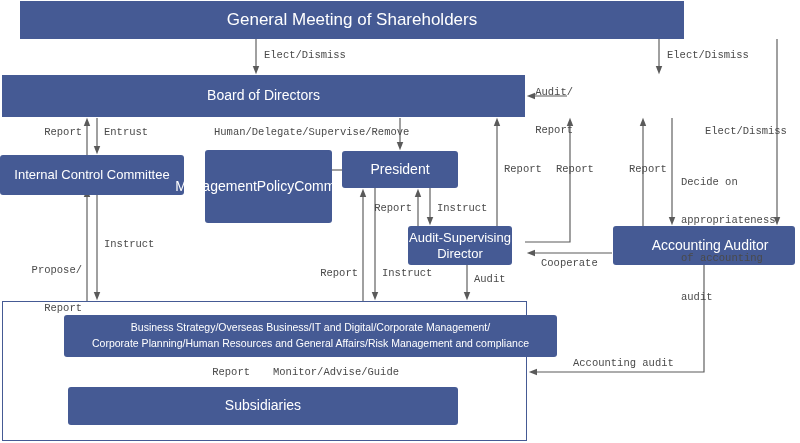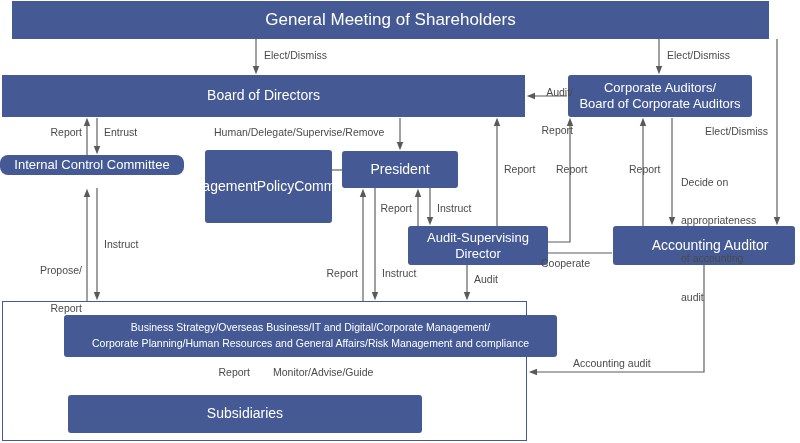--- a/index.html
+++ b/index.html
@@ -32,20 +32,21 @@
     border: 1.3px solid #455A94;
     background: #ffffff;
     box-sizing: border-box;
   }
   .lbl {
     position: absolute;
     color: #4a4a4a;
     font-size: 10.5px;
     line-height: 1.22;
     white-space: pre;
+    font-family: Liberation Mono, monospace;
   }
   .lbl.r { text-align: right; }
   svg.wires {
     position: absolute;
     left: 0; top: 0;
     width: 800px;
     height: 443px;
     overflow: visible;
   }
   .t18 { font-size: 17px; }
@@ -107,64 +108,60 @@
 
       <path d="M704,265 L704,372 L533,372" marker-end="url(#ah)"></path>
 
       <path d="M256,387 L256,356" marker-end="url(#ah)"></path>
 
       <path d="M266,357 L266,382" marker-end="url(#ah)"></path>
 
     </g>
   </svg>
 
-  <div class="box t18" style="left:12px; top:1px; width:757px; height:38px;">
+  <div class="box t18" style="left:20px; top:1px; width:664px; height:38px;">
     <span>General Meeting of Shareholders</span>
   </div>
 
   <div class="box t15" style="left:2px; top:75px; width:523px; height:42px;">
     <span>Board of Directors</span>
   </div>
 
-  <div class="box t13 r2" style="left:568px; top:75px; width:184px; height:42px; flex-direction:column;">
-    <span>Corporate Auditors/</span>
-    <span>Board of Corporate Auditors</span>
-  </div>
-
-  <div class="box t13 r2" style="left:0px; top:155px; width:184px; height:20px;border-radius:8px;">
+
+  <div class="box t13 r2" style="left:0px; top:155px; width:184px; height:40px;">
     <span>Internal Control Committee</span>
   </div>
 
   <div class="box t15 r2" style="left:205px; top:150px; width:127px; height:73px; flex-direction:row;">
     <span>Management</span>
     <span>Policy</span>
     <span>Committee</span>
   </div>
 
   <div class="box t15 r2" style="left:342px; top:151px; width:116px; height:37px;">
     <span>President</span>
   </div>
 
-  <div class="box t13 r2" style="left:408px; top:226px; width:140px; height:39px; flex-direction:column;">
+  <div class="box t13 r2" style="left:408px; top:226px; width:104px; height:39px; flex-direction:column;">
     <span>Audit-Supervising</span>
     <span>Director</span>
   </div>
 
   <div class="box t15 r2" style="left:613px; top:226px; width:182px; height:39px;padding-left:12px;">
     <span>Accounting Auditor</span>
   </div>
 
   <div class="container-box" style="left:2px; top:301px; width:525px; height:140px;"></div>
 
   <div class="box r2" style="left:17px; top:315px; width:493px; height:42px; flex-direction:column; font-size:10.5px; line-height:1.5;margin-left:47px;">
     <span>Business Strategy/Overseas Business/IT and Digital/Corporate Management/</span>
     <span>Corporate Planning/Human Resources and General Affairs/Risk Management and compliance</span>
   </div>
 
-  <div class="box t15 r2" style="left:68px; top:387px; width:354px; height:38px;margin-top:8px;">
+  <div class="box t15 r2" style="left:68px; top:387px; width:390px; height:38px;">
     <span>Subsidiaries</span>
   </div>
 
   <div class="lbl" style="left:264px; top:49px;">Elect/Dismiss</div>
 
   <div class="lbl" style="left:667px; top:49px;">Elect/Dismiss</div>
 
   <div class="lbl" style="left:705px; top:125px;">Elect/Dismiss</div>
 
   <div class="lbl r" style="left:523px; top:60px; width:50px;">

